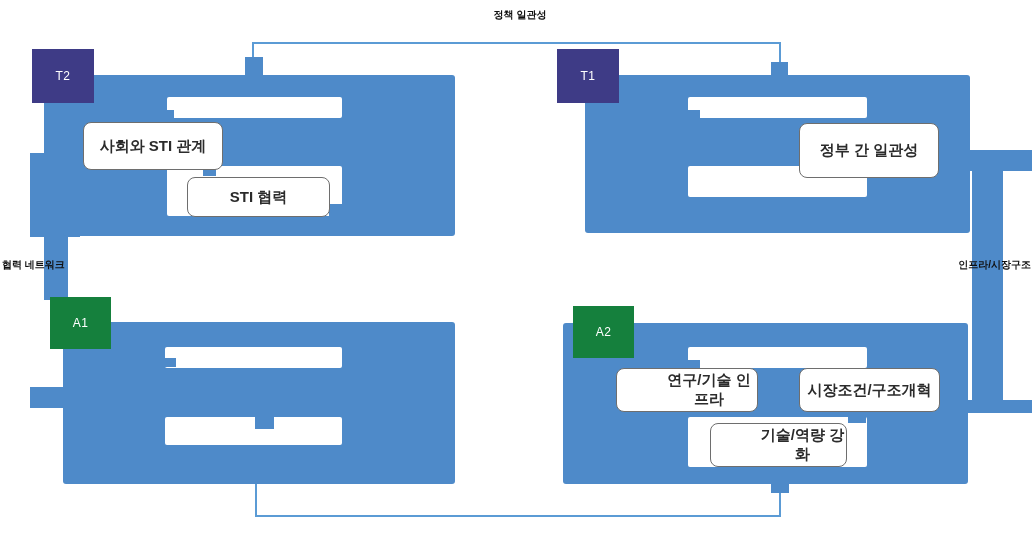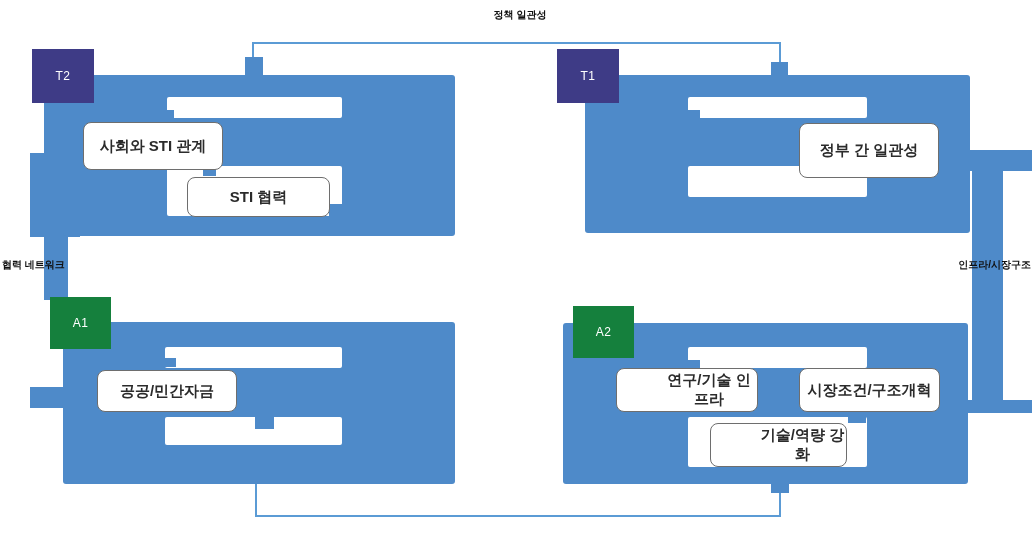--- a/index.html
+++ b/index.html
@@ -90,21 +90,20 @@
   <div class="abs badge t" style="left:32px;top:49px;width:62px;height:54px;">T2</div>
   <div class="abs badge t" style="left:557px;top:49px;width:62px;height:54px;">T1</div>
   <div class="abs badge a" style="left:32px;top:297px;width:61px;height:52px;">A1</div>
   <div class="abs badge a" style="left:555px;top:306px;width:61px;height:52px;">A2</div>
 
   <div class="abs lbox" style="left:83px;top:122px;width:140px;height:48px;">사회와 STI 관계</div>
   <div class="abs lbox" style="left:187px;top:177px;width:143px;height:40px;">STI 협력</div>
 
   <div class="abs lbox" style="left:799px;top:123px;width:140px;height:55px;">정부 간 일관성</div>
 
-  <div class="abs lbox" style="left:97px;top:370px;width:140px;height:42px;">공공/민간자금</div>
 
   <div class="abs lbox" style="left:616px;top:368px;width:142px;height:44px;padding-left:44px;">연구/기술 인프라</div>
   <div class="abs lbox" style="left:799px;top:368px;width:141px;height:44px;">시장조건/구조개혁</div>
   <div class="abs lbox" style="left:710px;top:423px;width:137px;height:44px;padding-left:48px;">기술/역량 강화</div>
 
   <div class="abs edge center" style="left:380px;top:8px;width:280px;">정책 일관성</div>
   <div class="abs edge" style="left:2px;top:258px;">협력 네트워크</div>
   <div class="abs edge" style="right:2px;top:258px;text-align:left;">인프라/시장구조</div>
 
 </div>

